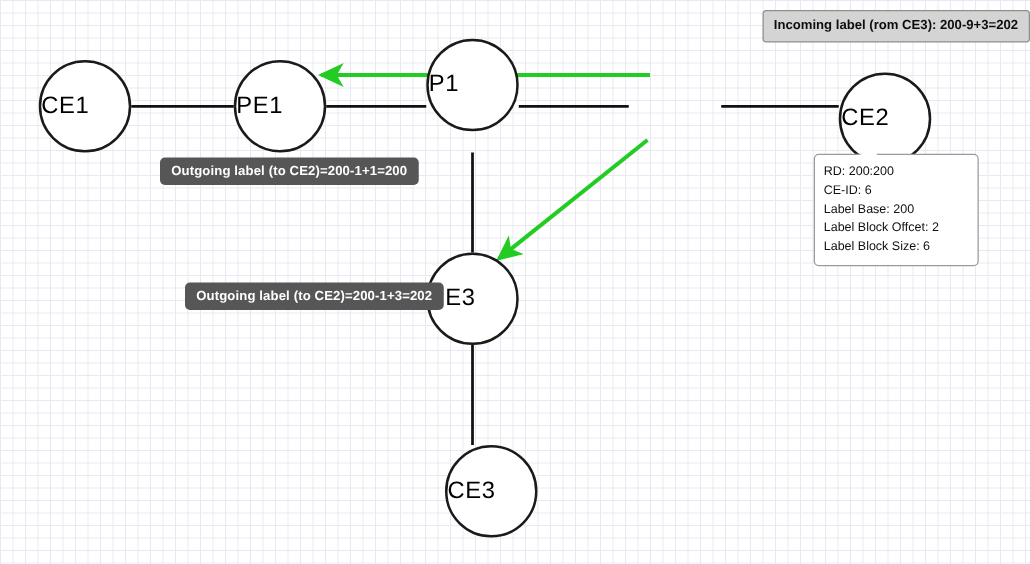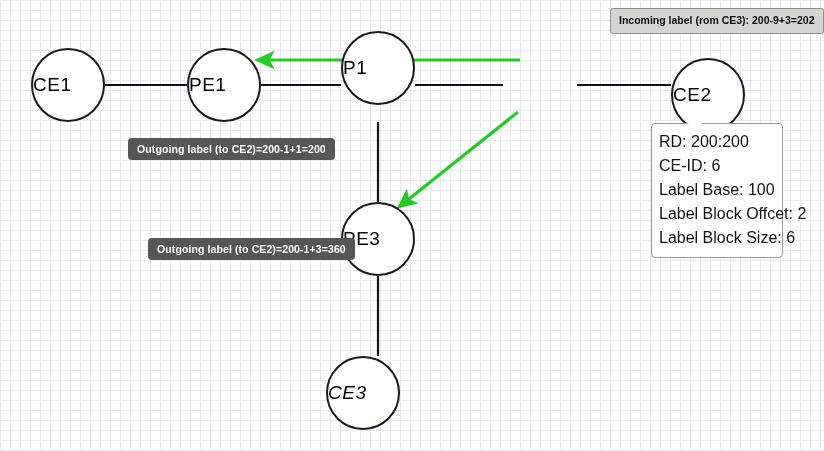--- a/index.html
+++ b/index.html
@@ -46,21 +46,20 @@
     position: absolute;
     background: #565656;
     color: #ffffff;
     font-size: 10.5px;
     font-weight: bold;
     border-radius: 4px;
     padding: 5px 9px;
     white-space: nowrap;
     letter-spacing: 0.1px;
     box-sizing: border-box;
-    margin-top: 12px;
   }
   #incoming-box {
     position: absolute;
     left: 610px;
     top: 8px;
     background: #d4d4d4;
     border: 1px solid #8f8f8f;
     border-radius: 3px;
     padding: 4px 8px 5px 8px;
     font-size: 10.5px;
@@ -71,21 +70,21 @@
   }
   #ce2-callout {
     position: absolute;
     left: 651px;
     top: 123px;
     width: 116px;
     background: #ffffff;
     border: 1px solid #9a9a9a;
     border-radius: 4px;
     padding: 6px 7px 7px 7px;
-    font-size: 16px;
+    font-size: 10px;
     color: #111111;
     line-height: 1.5;
     white-space: nowrap;
   }
   #ce2-callout .pointer {
     position: absolute;
     top: -7px;
     left: 36px;
     width: 0;
     height: 0;
@@ -136,35 +135,35 @@
   </div>
   <div class="node" style="left:341px; top:31px; width:74px; height:74px;">
     <span>P1</span>
   </div>
   <div class="node" style="left:671px; top:48px; width:74px; height:74px;margin-top:10px;">
     <span>CE2</span>
   </div>
   <div class="node" style="left:341px; top:202px; width:74px; height:74px;">
     <span>PE3</span>
   </div>
-  <div class="node" style="left:326px; top:356px; width:74px; height:74px;font-style:italic;">
+  <div class="node" style="left:356px; top:356px; width:74px; height:74px;">
     <span>CE3</span>
   </div>
 
   <div id="incoming-box">
     <div>Incoming label (rom  CE3): 200-9+3=202</div>
   </div>
 
   <div class="dark-label" style="left:128px; top:126px;">Outgoing label (to CE2)=200-1+1=200</div>
 
-  <div class="dark-label" style="left:148px; top:226px;">Outgoing label (to CE2)=200-1+3=360</div>
+  <div class="dark-label" style="left:148px; top:226px;">Outgoing label (to CE2)=200-1+3=202</div>
 
   <div id="ce2-callout">
     <div class="pointer-border"></div>
     <div class="pointer"></div>
     <div>RD: 200:200</div>
     <div>CE-ID: 6</div>
-    <div>Label Base: 100</div>
+    <div>Label Base: 200</div>
     <div>Label Block Offcet: 2</div>
     <div>Label Block Size: 6</div>
   </div>
 
 </div>
 
 </body></html>

